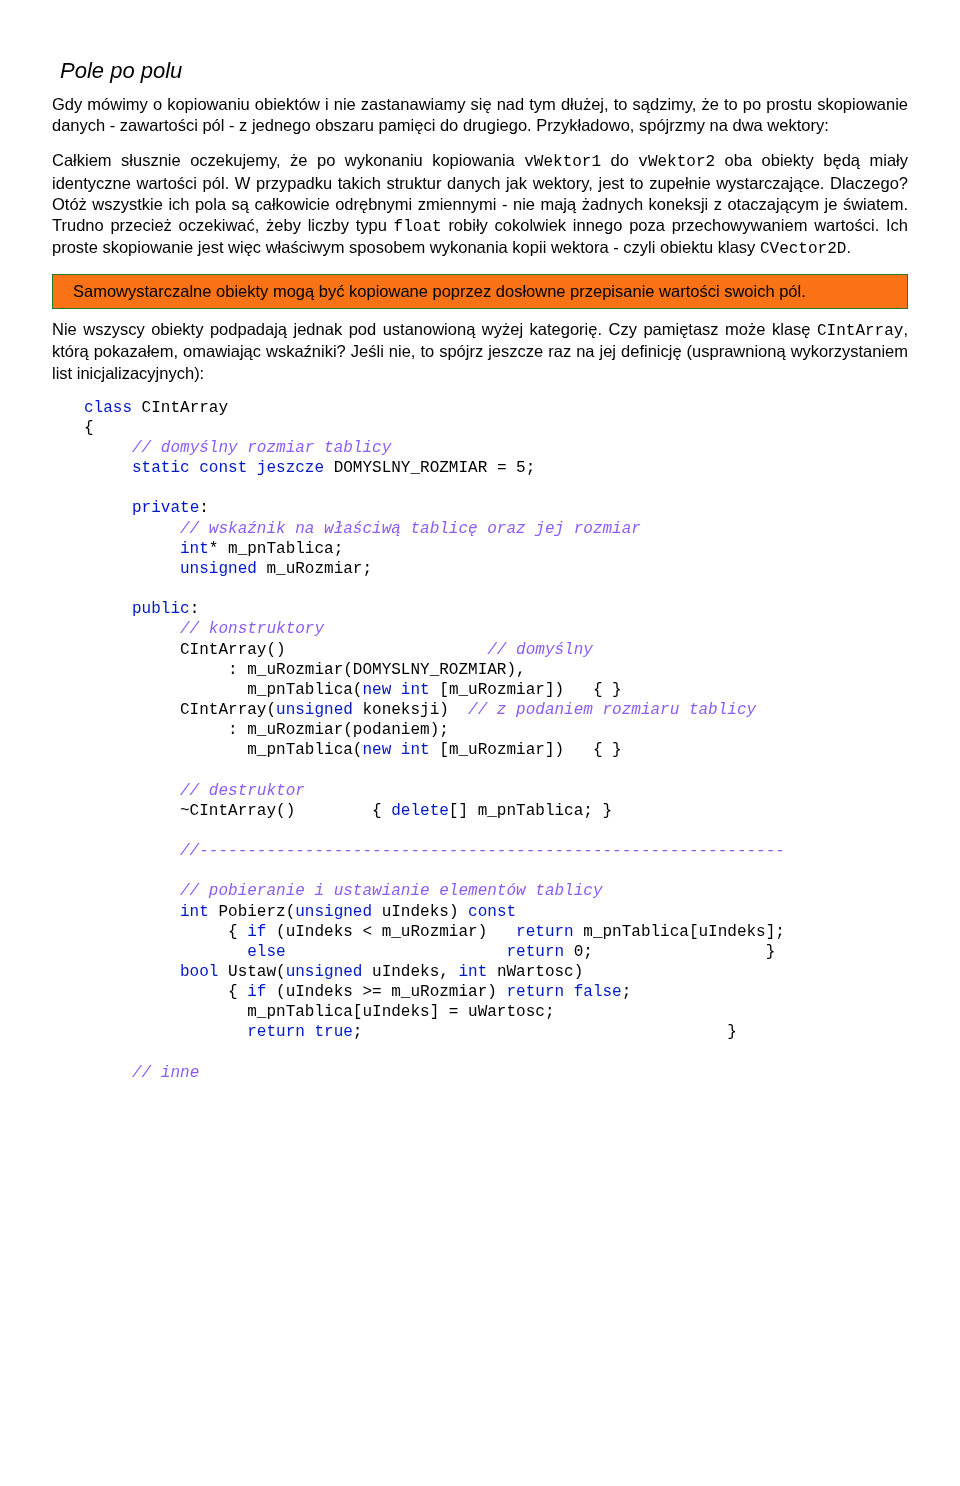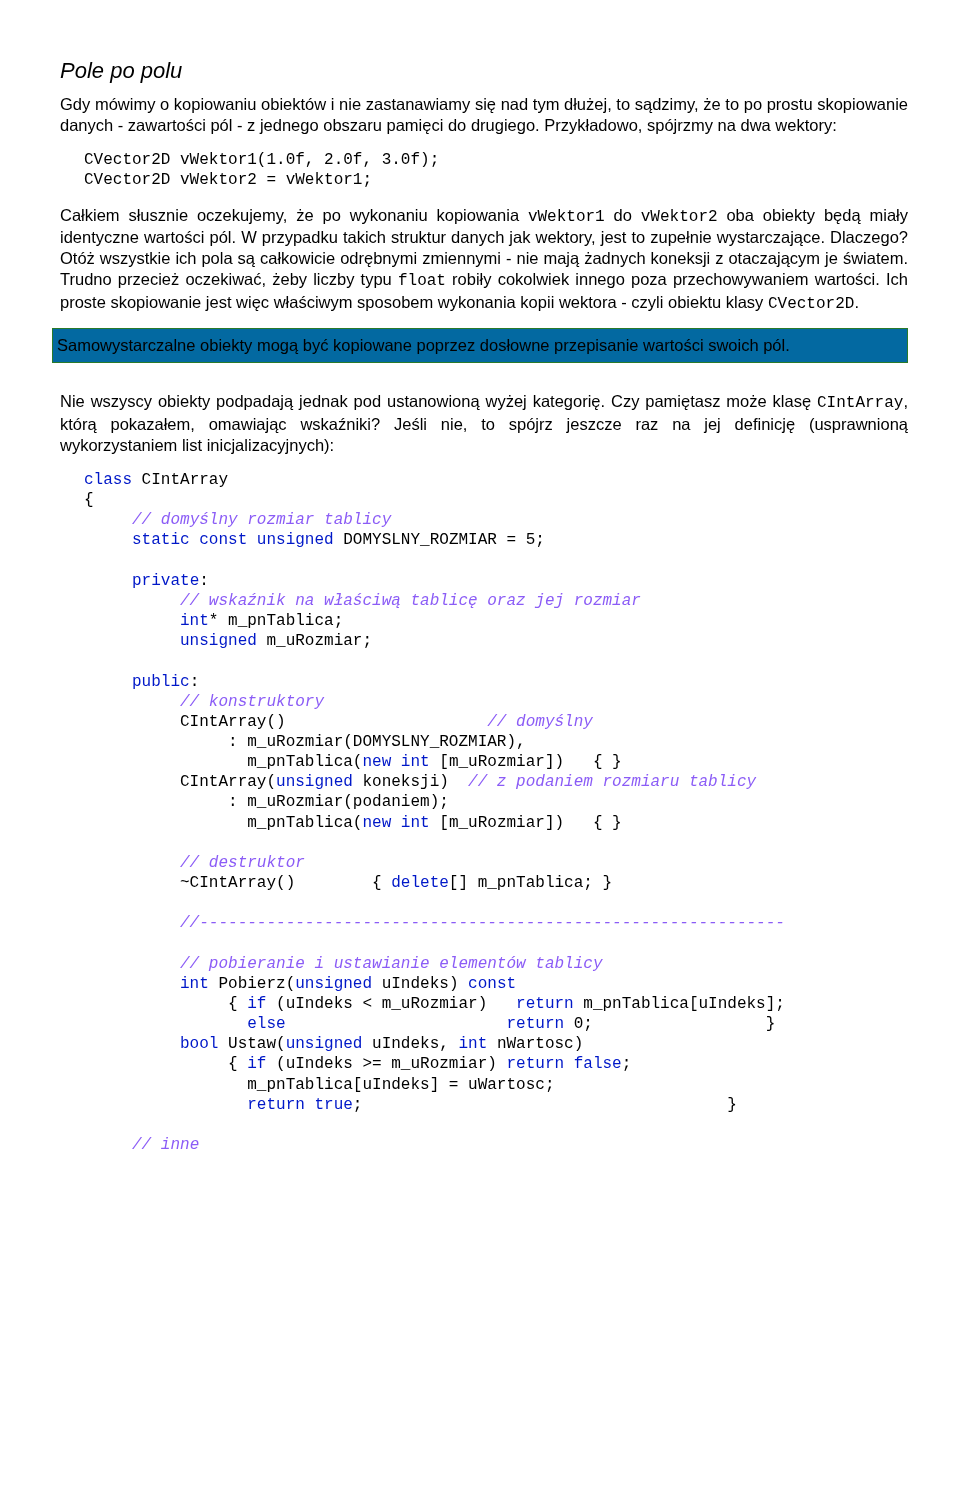--- a/index.html
+++ b/index.html
@@ -28,69 +28,67 @@
     font-size: 17px;
   }
   .section-title {
     font-style: italic;
     font-size: 22px;
     margin: 18px 0 10px 8px;
   }
   p.body {
     font-size: 16.5px;
     line-height: 1.28;
-    margin: 0 0 14px 8px;
+    margin: 0 0 14px 0;
     text-align: justify;
   }
   .code-block {
     font-family: "Courier New", monospace;
     font-size: 16px;
     line-height: 1.26;
     white-space: pre;
     margin: 4px 0 14px 32px;
   }
   .note-box {
     border: 1px solid #2a7a2a;
-    background: #0369a1;
-    padding: 6px 4px;
-    margin: 8px 0 28px 0;
+    background: #f97316;
+    padding: 6px 20px;
+    margin: 8px 0 10px 0;
     font-size: 16.5px;
     line-height: 1.28;
   }
   .kw { color: #0018c8; }    
   .com { color: #8b5cf6; font-style: italic; }
   .inline-code {
     font-family: Liberation Mono, monospace;
     font-size: 16px;
   }
 </style>
 </head>
 <body>
 
 <div class="page">
 
 
   <div class="section-title">Pole po polu</div>
 
   <p class="body">Gdy mówimy o kopiowaniu obiektów i nie zastanawiamy się nad tym dłużej, to sądzimy, że to po prostu skopiowanie danych - zawartości pól - z jednego obszaru pamięci do drugiego. Przykładowo, spójrzmy na dwa wektory:</p>
 
-  <div class="code-block"><span>CVector2D vWektor1(1.0f, 2.0f, 3.0f);</span>
-<span>CVector2D vWektor2 = vWektor1;</span></div>
 
   <p class="body"><span>Całkiem słusznie oczekujemy, że po wykonaniu kopiowania </span><span class="inline-code">vWektor1</span><span> do </span><span class="inline-code">vWektor2</span><span> oba obiekty będą miały identyczne wartości pól. W przypadku takich struktur danych jak wektory, jest to zupełnie wystarczające. Dlaczego? Otóż wszystkie ich pola są całkowicie odrębnymi zmiennymi - nie mają żadnych koneksji z otaczającym je światem. Trudno przecież oczekiwać, żeby liczby typu </span><span class="inline-code">float</span><span> robiły cokolwiek innego poza przechowywaniem wartości. Ich proste skopiowanie jest więc właściwym sposobem wykonania kopii wektora - czyli obiektu klasy </span><span class="inline-code">CVector2D</span><span>.</span></p>
 
   <div class="note-box">Samowystarczalne obiekty mogą być kopiowane poprzez dosłowne przepisanie wartości swoich pól.</div>
 
 
   <p class="body"><span>Nie wszyscy obiekty podpadają jednak pod ustanowioną wyżej kategorię. Czy pamiętasz może klasę </span><span class="inline-code">CIntArray</span><span>, którą pokazałem, omawiając wskaźniki? Jeśli nie, to spójrz jeszcze raz na jej definicję (usprawnioną wykorzystaniem list inicjalizacyjnych):</span></p>
 
   <div class="code-block"><span class="kw">class</span><span> CIntArray</span>
 <span>{</span>
 <span>     </span><span class="com">// domyślny rozmiar tablicy</span>
-<span>     </span><span class="kw">static const unsigned</span><span> DOMYSLNY_ROZMIAR = 5;</span>
+<span>     </span><span class="kw">static const jeszcze</span><span> DOMYSLNY_ROZMIAR = 5;</span>
 
 <span>     </span><span class="kw">private</span><span>:</span>
 <span>          </span><span class="com">// wskaźnik na właściwą tablicę oraz jej rozmiar</span>
 <span>          </span><span class="kw">int</span><span>* m_pnTablica;</span>
 <span>          </span><span class="kw">unsigned</span><span> m_uRozmiar;</span>
 
 <span>     </span><span class="kw">public</span><span>:</span>
 <span>          </span><span class="com">// konstruktory</span>
 <span>          CIntArray()                     </span><span class="com">// domyślny</span>
 <span>               : m_uRozmiar(DOMYSLNY_ROZMIAR),</span>

